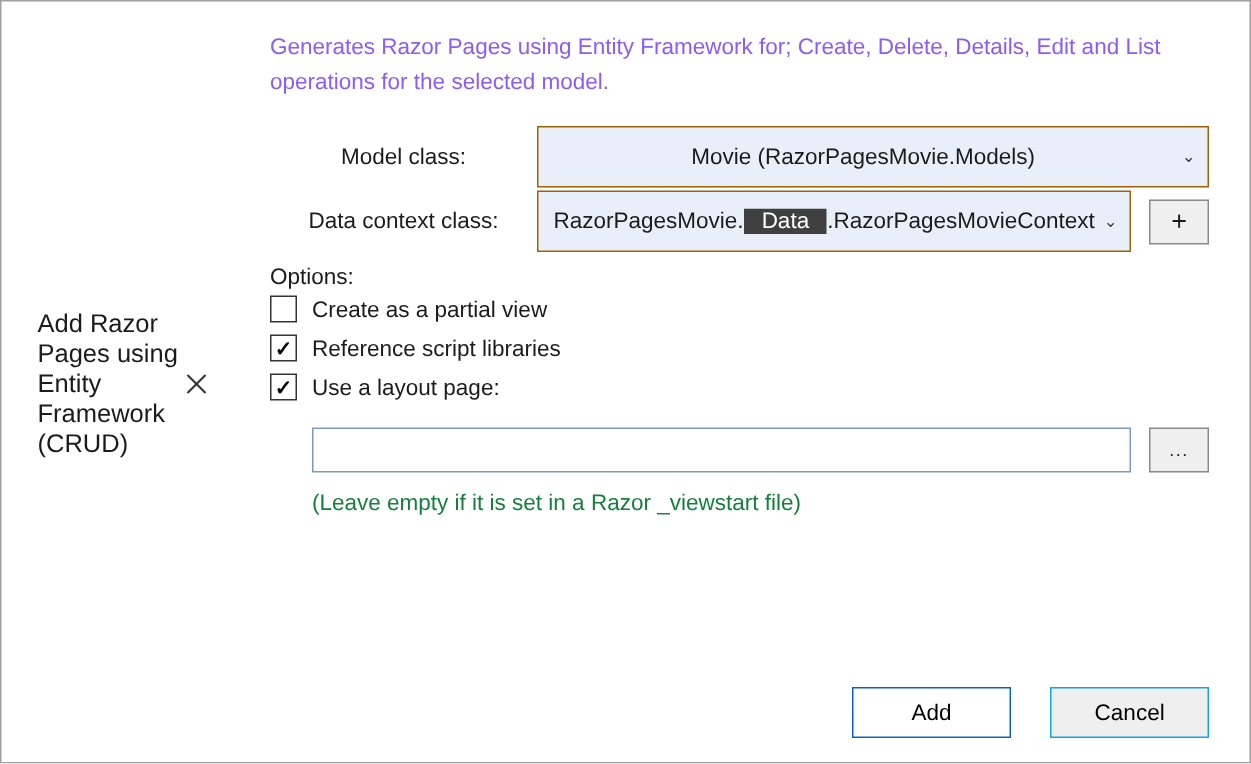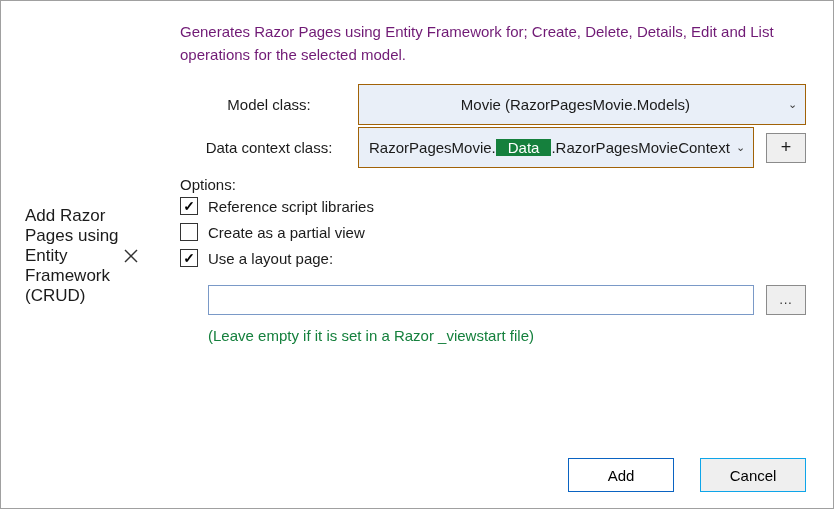--- a/index.html
+++ b/index.html
@@ -39,21 +39,21 @@
       color: #333;
     }
     .body {
       padding: 8px 28px 16px 28px;
       flex: 1;
       display: flex;
       flex-direction: column;
     }
     .description {
       font-size: 15px;
-      color: #701a75;
+      color: #8b5cf6;
       line-height: 1.5;
       margin: 12px 0 18px 0;
     }
     .field-row {
       display: flex;
       align-items: center;
       margin-bottom: 2px;
       text-align: center;
     }
     .field-label {
@@ -77,21 +77,21 @@
       font-size: 15px;
       white-space: nowrap;
       overflow: hidden;
     }
     .dropdown-chevron {
       color: #3a3a3a;
       font-size: 11px;
       padding-left: 6px;
     }
     .hl {
-      background: #15803d;
+      background: #404040;
       color: #fff;
       padding: 0 12px;
     }
     .plus-btn {
       width: 40px;
       height: 30px;
       margin-left: 12px;
       border: 1px solid #8b8b8b;
       background: #efefef;
       display: flex;
@@ -222,27 +222,27 @@
         <span class="dropdown-chevron">⌄</span>
       </div>
       <div class="plus-btn">
         <span>+</span>
       </div>
     </div>
 
     <div class="options-label">Options:</div>
 
     <div class="checkbox-row">
+      <div class="checkbox"></div>
+      <span class="checkbox-text">Create as a partial view</span>
+    </div>
+
+    <div class="checkbox-row">
       <div class="checkbox checked"></div>
       <span class="checkbox-text">Reference script libraries</span>
-    </div>
-
-    <div class="checkbox-row">
-      <div class="checkbox"></div>
-      <span class="checkbox-text">Create as a partial view</span>
     </div>
 
     <div class="checkbox-row">
       <div class="checkbox checked"></div>
       <span class="checkbox-text">Use a layout page:</span>
     </div>
 
     <div class="layout-input-row">
       <input class="text-input" type="text" value="" style="">
       <div class="browse-btn">

